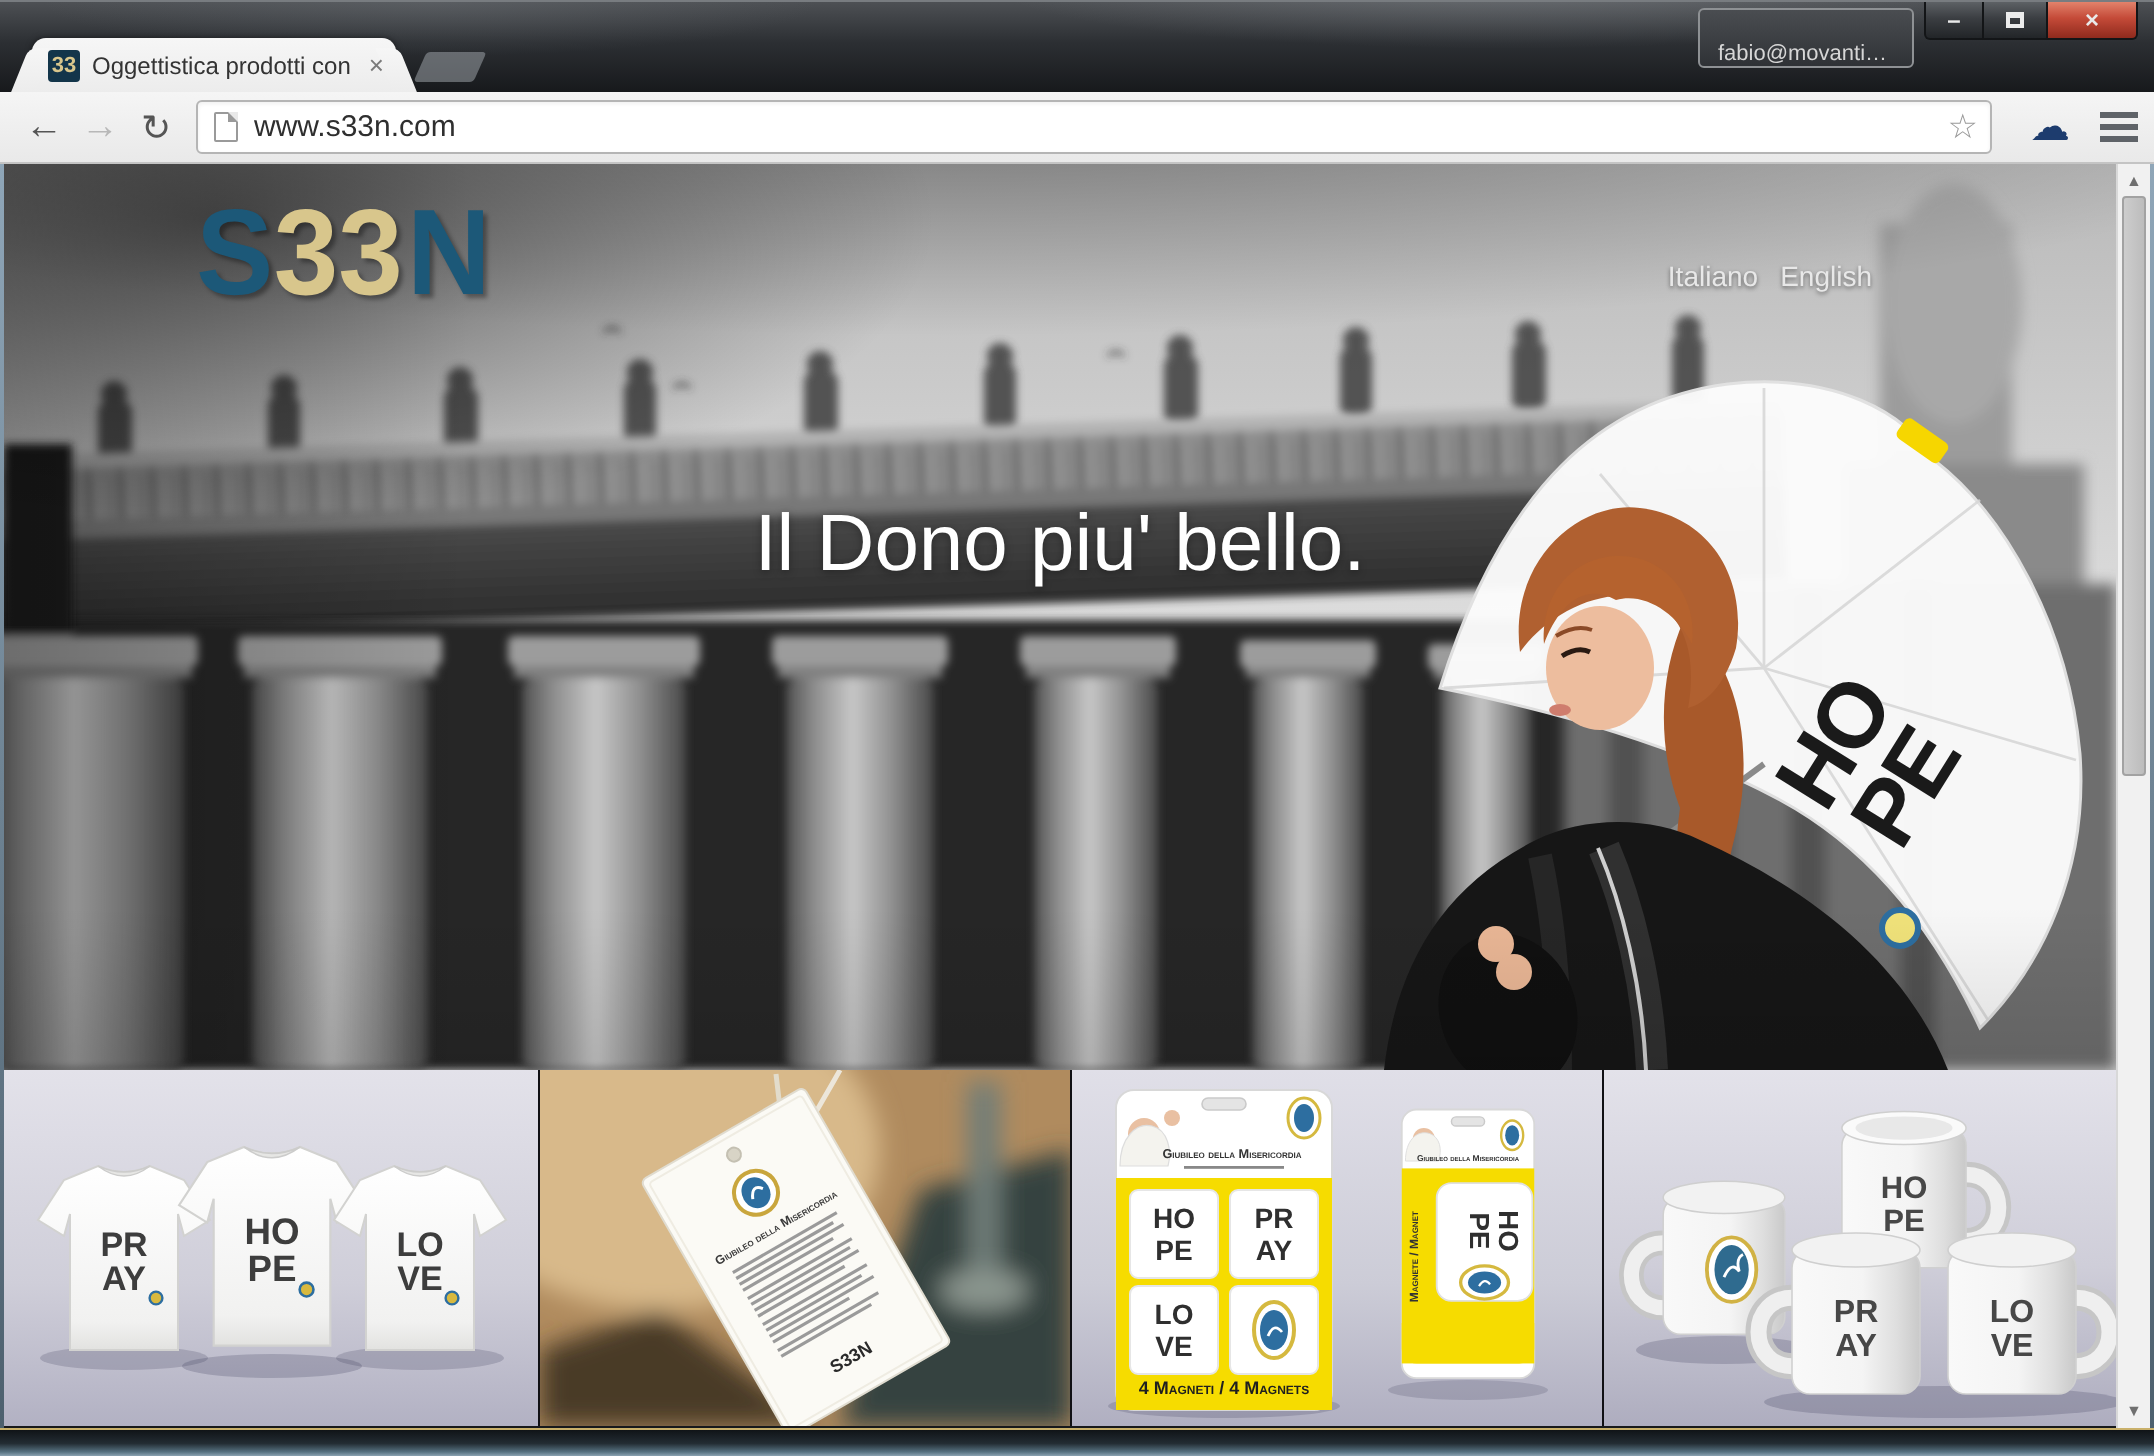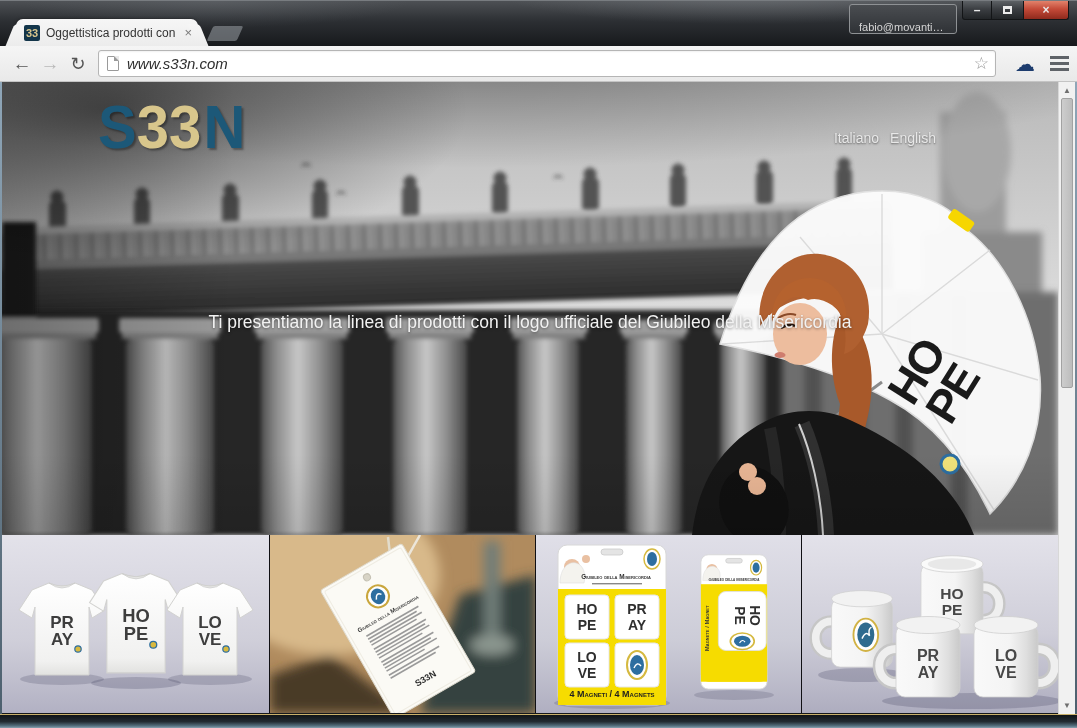--- a/index.html
+++ b/index.html
@@ -52,21 +52,21 @@
   .nav-btn.back { margin-left:8px; }
   .nav-btn.disabled { color:#b8b8b8; }
   .nav-btn.reload { font-size:18px; }
   .omnibox { height:27px; flex:0 0 898px; margin-left:6px; background:#fff;
     border:1px solid #b5b5b5; border-radius:3px; display:flex; align-items:center;
     padding:0 6px 0 8px; box-shadow:inset 0 1px 2px rgba(0,0,0,.06); }
   .doc-icon { width:12px; height:15px; border:1px solid #9a9a9a; border-radius:1px;
     position:relative; background:#fff; margin-right:8px; flex:0 0 auto; }
   .doc-icon::after { content:""; position:absolute; right:-1px; top:-1px; width:0; height:0;
     border-style:solid; border-width:0 5px 5px 0; border-color:transparent #e9e9e9 #9a9a9a transparent; }
-  .url-text { font-size:15px; color:#2f2f2f; flex:1 1 auto;font-style:italic; }
+  .url-text { font-size:15px; color:#2f2f2f; flex:1 1 auto; }
   .star { font-size:17px; color:#9a9a9a; margin-left:6px; }
   .cloud-ext { font-size:20px; color:#1d3c6e; margin-left:14px; width:30px; text-align:center; }
   .menu-btn { width:30px; margin-left:4px; display:flex; align-items:center; justify-content:center; }
   .menu-bars { width:19px; height:15px;
     background:repeating-linear-gradient(180deg,#5f6368 0 3px, transparent 3px 6px); }
 
   
   .viewport { position:absolute; left:2px; top:82px; width:1073px; height:444px; background:#701a75; }
   .hero { position:absolute; left:0; top:0; width:1056px; height:453px; background:#cfcfcf; overflow:hidden; }
   .hero svg { position:absolute; left:0; top:0; }
@@ -342,21 +342,21 @@
 
       <div class="hero-logo">
         <span class="logo-s">S</span>
         <span class="logo-mid">33</span>
         <span class="logo-n">N</span>
       </div>
       <div class="hero-nav">
         <span class="nav-link">Italiano</span>
         <span class="nav-link">English</span>
       </div>
-      <div class="hero-sub">Ti presentiamo la linea di prodotti con il logo ufficiale del Giubileo della Misericordia</div>
+      <div class="hero-title">Il Dono piu' bello.</div>
     </div>
 
     <div class="thumbs">
 
       <div class="thumb t1">
         <svg width="268" height="178" viewBox="0 0 268 178">
           <defs>
             <linearGradient id="lavA" x1="0" y1="0" x2="0" y2="1">
               <stop offset="0" stop-color="#e3e2ea"></stop>
                 <stop offset=".6" stop-color="#cfced9"></stop>

